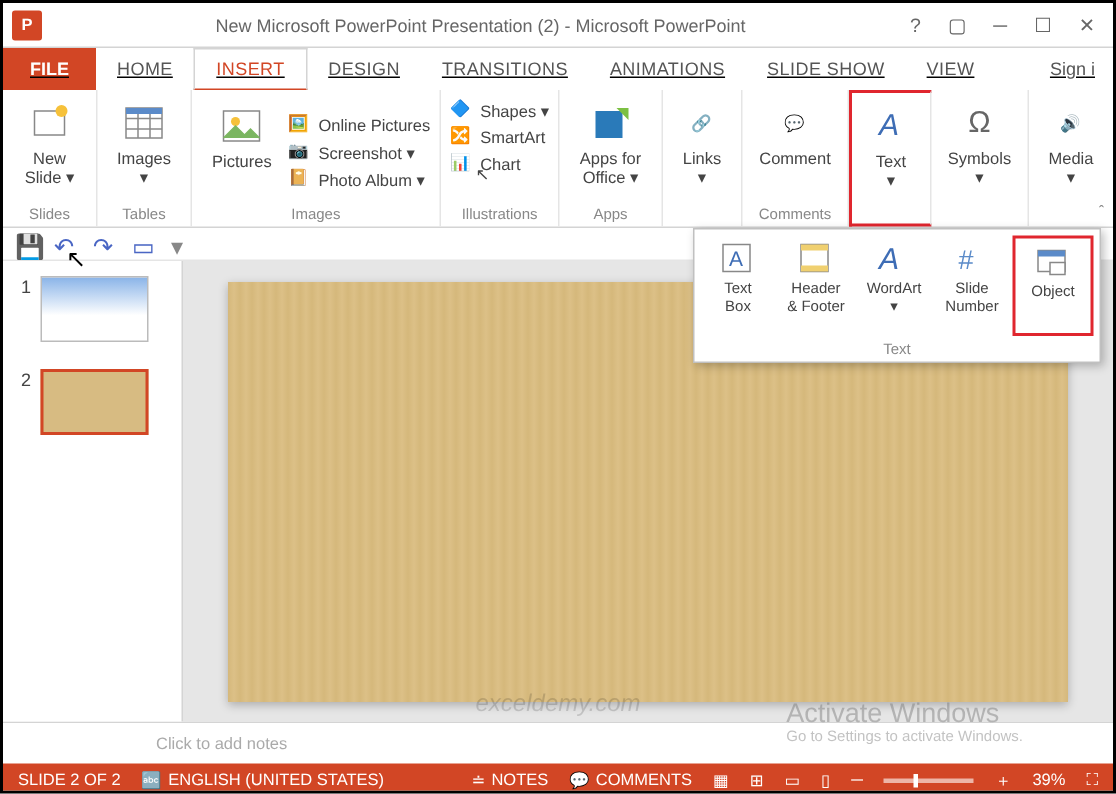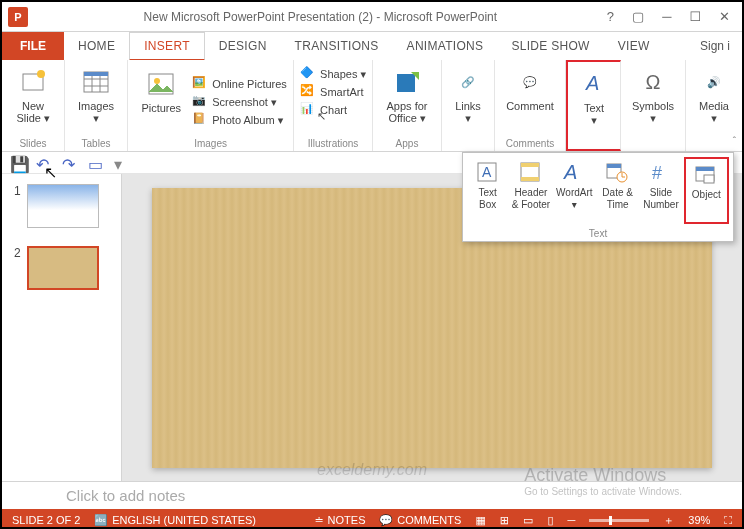--- a/index.html
+++ b/index.html
@@ -4,21 +4,21 @@
 <style>
 * { margin: 0; padding: 0; box-sizing: border-box; font-family: 'Segoe UI', sans-serif; }
 body { width: 744px; height: 529px; border: 2px solid #000; background: #fff; overflow: hidden; position: relative; }
 .titlebar { height: 30px; background: #fff; display: flex; align-items: center; border-bottom: 1px solid #d4d4d4; }
 .titlebar .pp-icon { width: 20px; height: 20px; margin: 0 6px; background: #d24625; color: #fff; font-size: 11px; font-weight: bold; display: flex; align-items: center; justify-content: center; border-radius: 2px; }
 .titlebar .spacer { flex: 1; }
 .titlebar .title { font-size: 12px; color: #666; }
 .titlebar .spacer2 { flex: 1; }
 .titlebar .winbtns { display: flex; gap: 18px; padding-right: 12px; color: #666; font-size: 13px; }
 .titlebar .winbtns span { cursor: pointer; }
-.menubar { height: 28px; background: #fff; display: flex; align-items: stretch; font-size: 12px; }
+.menubar { height: 28px; background: #fff; display: flex; align-items: stretch; font-size: 12px; text-decoration: underline; }
 .menubar .file { background: #d24625; color: #fff; padding: 0 18px; display: flex; align-items: center; font-weight: 600; }
 .menubar .tab { padding: 0 14px; display: flex; align-items: center; color: #555; cursor: pointer; letter-spacing: 0.3px; }
 .menubar .tab.active { color: #d24625; border-bottom: 2px solid #d24625; border-left: 1px solid #d4d4d4; border-right: 1px solid #d4d4d4; border-top: 1px solid #d4d4d4; margin-bottom: -1px; background: #fff; }
 .menubar .signin { margin-left: auto; padding: 0 12px; display: flex; align-items: center; color: #555; }
 .ribbon { height: 92px; background: #fff; display: flex; border-bottom: 1px solid #d4d4d4; position: relative; }
 .group { display: flex; flex-direction: column; align-items: center; border-right: 1px solid #e5e5e5; padding: 2px 6px 0; }
 .group .top { flex: 1; display: flex; align-items: flex-start; gap: 4px; }
 .group .glabel { font-size: 10px; color: #888; margin-bottom: 2px; }
 .bigbtn { display: flex; flex-direction: column; align-items: center; justify-content: flex-start; width: 50px; height: 72px; font-size: 11px; color: #444; cursor: pointer; text-align: center; padding-top: 4px; }
 .bigbtn .ico { width: 32px; height: 32px; margin-bottom: 2px; display: flex; align-items: center; justify-content: center; }
@@ -29,21 +29,21 @@
 .qat { height: 22px; background: #fff; display: flex; align-items: center; gap: 10px; padding-left: 8px; border-bottom: 1px solid #e5e5e5; }
 .qat .ico { width: 16px; height: 16px; color: #4a66c4; cursor: pointer; }
 .workspace { display: flex; height: 307px; background: #e6e6e6; }
 .thumbs { width: 120px; background: #fff; border-right: 1px solid #d4d4d4; padding: 10px 12px; }
 .thumb { display: flex; gap: 6px; margin-bottom: 18px; align-items: flex-start; }
 .thumb .n { font-size: 12px; color: #444; }
 .thumb .pv { width: 72px; height: 44px; border: 1px solid #bbb; background: #fff; }
 .thumb.sel .pv { border: 2px solid #d24625; }
 .canvas { flex: 1; position: relative; background: #e6e6e6; display: flex; align-items: center; justify-content: center; }
 .slide { width: 560px; height: 280px; background: linear-gradient(90deg,#d5b87b,#dcc087,#d5b87b); background-size: 8px 100%; box-shadow: 0 2px 6px rgba(0,0,0,.25); position: relative; }
-.notes { height: 28px; background: #fff; border-top: 1px solid #d4d4d4; padding-left: 64px; display: flex; align-items: center; font-size: 15px; color: #aaa; }
+.notes { height: 28px; background: #fff; border-top: 1px solid #d4d4d4; padding-left: 102px; display: flex; align-items: center; font-size: 11px; color: #aaa; }
 .statusbar { height: 22px; background: #d24625; color: #fff; display: flex; align-items: center; font-size: 11px; padding: 0 10px; gap: 14px; }
 .statusbar .sep { flex: 1; }
 .statusbar .sitem { display: flex; align-items: center; gap: 4px; cursor: pointer; }
 .dropdown { position: absolute; top: 150px; left: 460px; width: 272px; height: 90px; background: #fff; border: 1px solid #c0c0c0; box-shadow: 2px 2px 6px rgba(0,0,0,.25); z-index: 10; display: flex; flex-direction: column; }
 .dropdown .row { flex: 1; display: flex; padding: 4px; gap: 2px; }
 .dropdown .ddbtn { flex: 1; display: flex; flex-direction: column; align-items: center; justify-content: flex-start; font-size: 10px; color: #444; text-align: center; padding-top: 4px; cursor: pointer; line-height: 1.2; }
 .dropdown .ddbtn .ico { width: 24px; height: 24px; margin-bottom: 2px; }
 .dropdown .ddlabel { font-size: 10px; color: #888; text-align: center; padding-bottom: 2px; }
 .wm { position: absolute; right: 60px; bottom: 30px; font-size: 18px; color: rgba(120,120,120,.45); font-family: Segoe UI Light, sans-serif; margin-top: 42px; }
 .wm .sm { display: block; font-size: 10px; text-align: center; }
@@ -261,33 +261,20 @@
 &amp; Footer</span>
       </div>
     <div class="ddbtn">
         <div class="ico">
           <svg width="22" height="22">
             <text x="2" y="18" font-size="20" font-style="italic" fill="#3e6db5" font-family="serif">A</text>
           </svg>
         </div>
         <span style="white-space:pre-line">WordArt
 ▾</span>
-      </div>
-    <div class="ddbtn">
-        <div class="ico">
-          <svg width="22" height="22">
-            <rect x="1" y="3" width="14" height="14" fill="#fff" stroke="#888"></rect>
-            <rect x="1" y="3" width="14" height="4" fill="#5b8bc9"></rect>
-            <circle cx="16" cy="16" r="5" fill="#fff" stroke="#e89030"></circle>
-            <line x1="16" y1="16" x2="16" y2="12" stroke="#e89030"></line>
-            <line x1="16" y1="16" x2="19" y2="16" stroke="#e89030"></line>
-          </svg>
-        </div>
-        <span style="white-space:pre-line">Date &amp;
-Time</span>
       </div>
     <div class="ddbtn">
         <div class="ico">
           <svg width="22" height="22">
             <text x="3" y="18" font-size="18" fill="#5b8bc9">#</text>
           </svg>
         </div>
         <span style="white-space:pre-line">Slide
 Number</span>
       </div>

